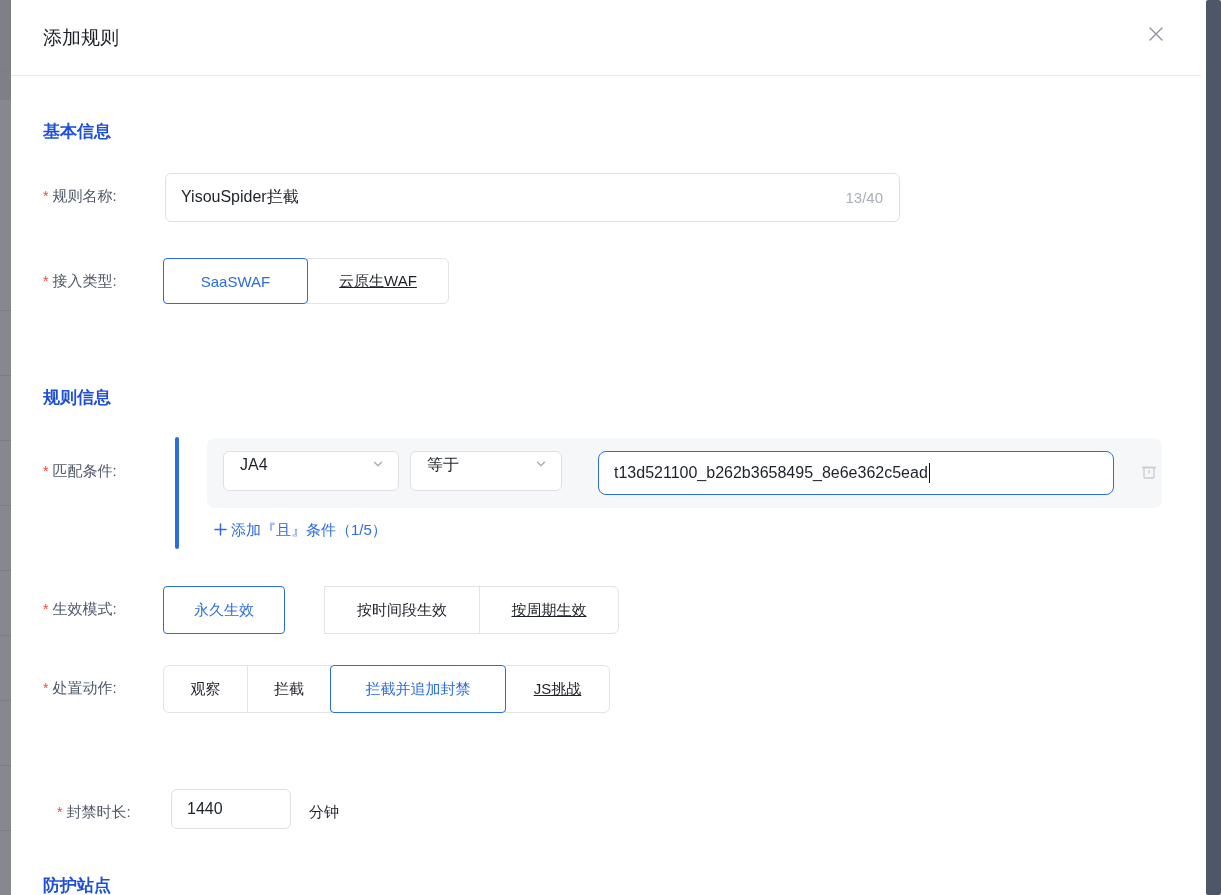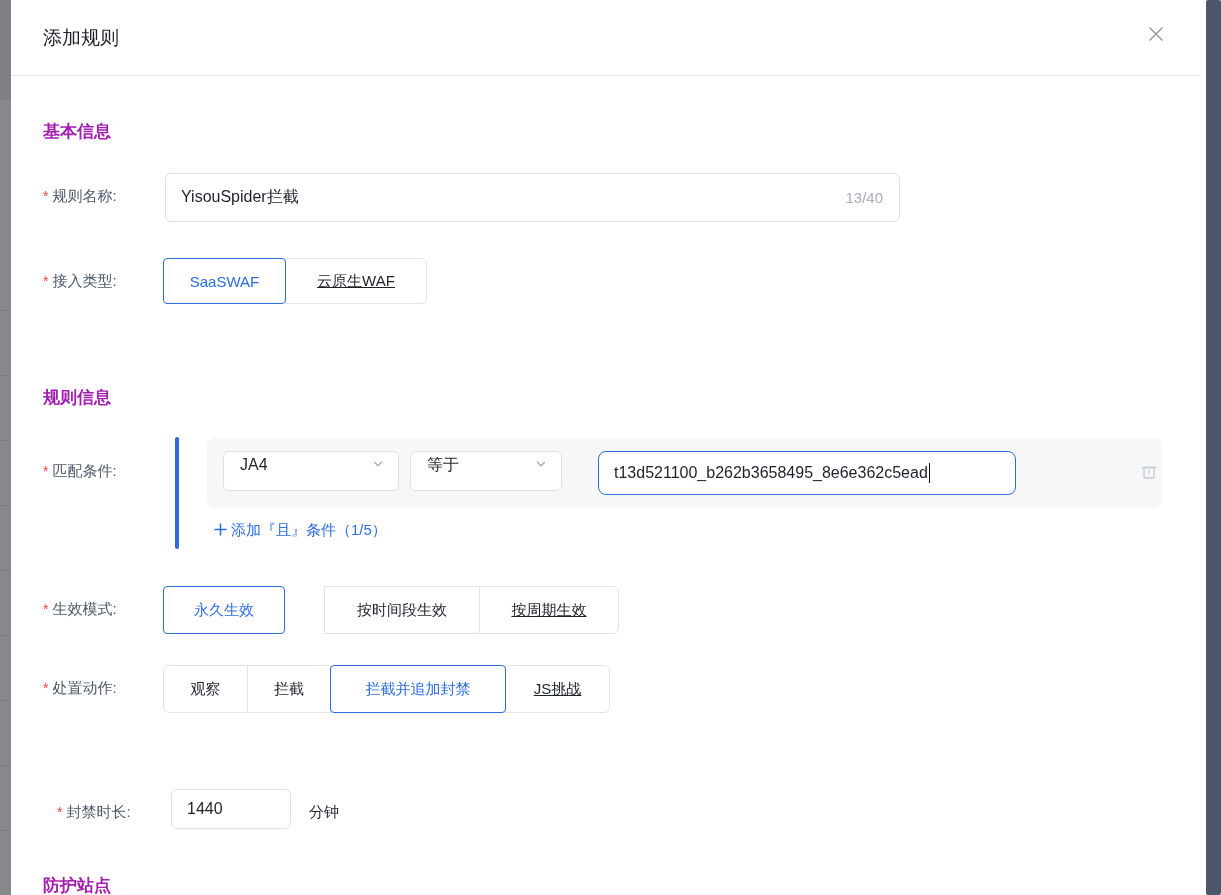--- a/index.html
+++ b/index.html
@@ -15,21 +15,21 @@
   
   .scrollbar { position:absolute; left:1206px; top:0; width:15px; height:895px; background:#4d5769; border-radius:2px; }
 
   .modal { position:absolute; left:11px; top:0; width:1190px; height:895px; background:#fff; overflow:hidden; }
 
   .hdr-title { position:absolute; left:32px; top:25px; font-size:19px; font-weight:500; color:#1d2129; }
   .close-btn { position:absolute; left:1133px; top:24px; width:24px; height:24px; cursor:pointer;
                display:flex; align-items:center; justify-content:center; }
   .hdr-divider { position:absolute; left:0; top:75px; width:1190px; height:1px; background:#e8e9ec; }
 
-  .sec-title { position:absolute; left:32px; font-size:17px; font-weight:600; color:#a21caf; }
+  .sec-title { position:absolute; left:32px; font-size:17px; font-weight:600; color:#1d4ed8; }
 
   .f-label { position:absolute; left:32px; font-size:15px; color:#4e5969; white-space:nowrap; }
   .req { color:#f53f3f; margin-right:4px; font-size:14px; }
 
   
   .tfield { position:absolute; background:#fff; border:1px solid #dee0e6; border-radius:6px;
             display:flex; align-items:center; font-size:16px; color:#1d2129; }
   .tfield .val { padding-left:15px; flex:1; white-space:nowrap; overflow:hidden; }
   .tfield .counter { padding-right:16px; color:#a9aeb8; font-size:15px; }
 
@@ -43,21 +43,21 @@
   .btn-group .gbtn:first-child { margin-left:0; border-radius:6px 0 0 6px; }
   .btn-group .gbtn:last-child  { border-radius:0 6px 6px 0;text-decoration:underline; }
   .btn-group .gbtn.sel { border-color:#2b6cdf; color:#2b6cdf; z-index:2; border-radius:4px; }
 
   
   .cond-bar   { position:absolute; left:164px; top:437px; width:4px; height:112px; background:#2b6cdf; border-radius:2px; }
   .cond-panel { position:absolute; left:196px; top:438px; width:955px; height:70px; background:#f6f7f9; border-radius:8px; }
   .select { position:absolute; top:13px; height:40px; background:#fff; border:1px solid #dee0e6; border-radius:6px;
             display:flex; align-items:center; justify-content:space-between; padding:0 14px 12px 16px;
             font-size:16px; color:#1d2129; cursor:pointer; }
-  .cond-input { position:absolute; left:391px; top:13px; width:418px; height:44px; background:#fff;
+  .cond-input { position:absolute; left:391px; top:13px; width:516px; height:44px; background:#fff;
                 border:1.5px solid #2b6cdf; border-radius:8px; display:flex; align-items:center;
                 font-size:16px; color:#1d2129; }
   .cond-input .val { padding-left:15px; white-space:nowrap; }
   .caret { display:inline-block; width:1.5px; height:20px; background:#111; vertical-align:middle; margin-left:1px; }
   .trash { position:absolute; left:933px; top:25px; width:18px; height:18px; cursor:pointer; }
 
   .add-link { position:absolute; left:203px; top:521px; display:flex; align-items:center; gap:4px;
               color:#2b6cdf; font-size:15px; cursor:pointer; }
 
   .unit { position:absolute; font-size:15px; color:#1d2129; }
@@ -100,21 +100,21 @@
   </div>
   <div class="tfield" style="left:154px; top:173px; width:735px; height:49px;">
     <span class="val">YisouSpider拦截</span>
     <span class="counter">13/40</span>
   </div>
 
   <div class="f-label" style="top:272px;">
     <span class="req">*</span><span>接入类型:</span>
   </div>
   <div class="btn-group" style="left:152px; top:258px; height:46px;">
-    <div class="gbtn sel" style="width:123px;">SaaSWAF</div>
+    <div class="gbtn sel" style="width:145px;">SaaSWAF</div>
     <div class="gbtn" style="width:142px;">云原生WAF</div>
   </div>
 
   <div class="sec-title" style="top:386px;">规则信息</div>
 
   <div class="f-label" style="top:462px;">
     <span class="req">*</span><span>匹配条件:</span>
   </div>
   <div class="cond-bar"></div>
   <div class="cond-panel">

